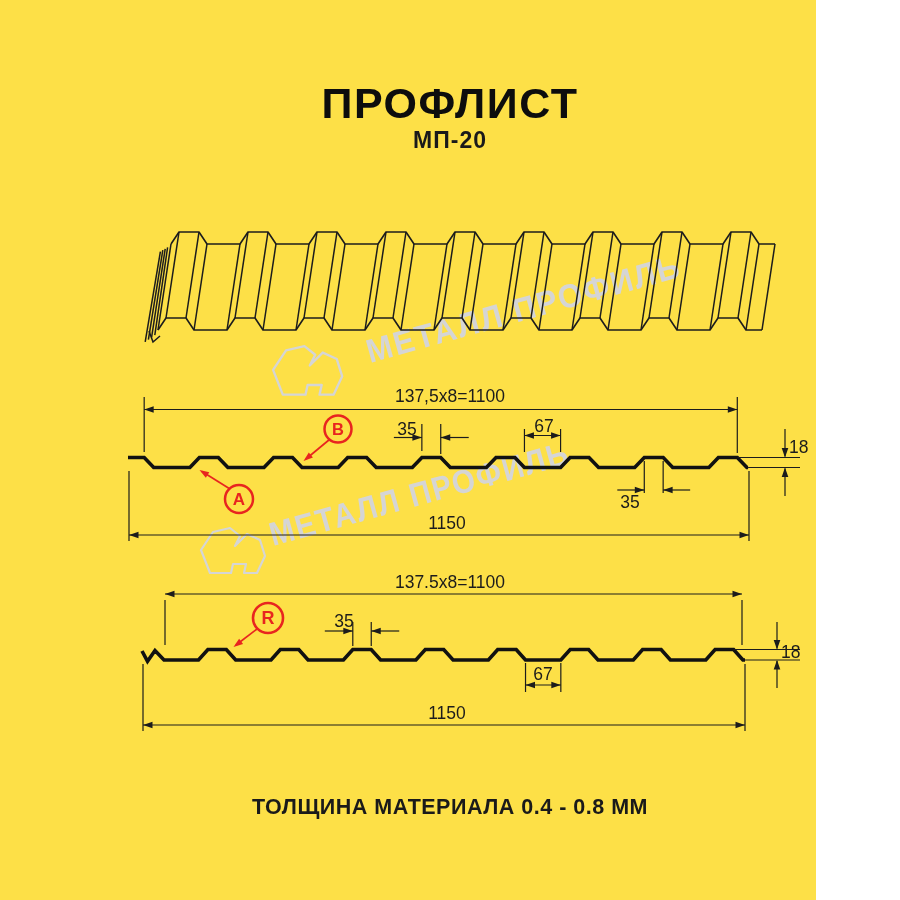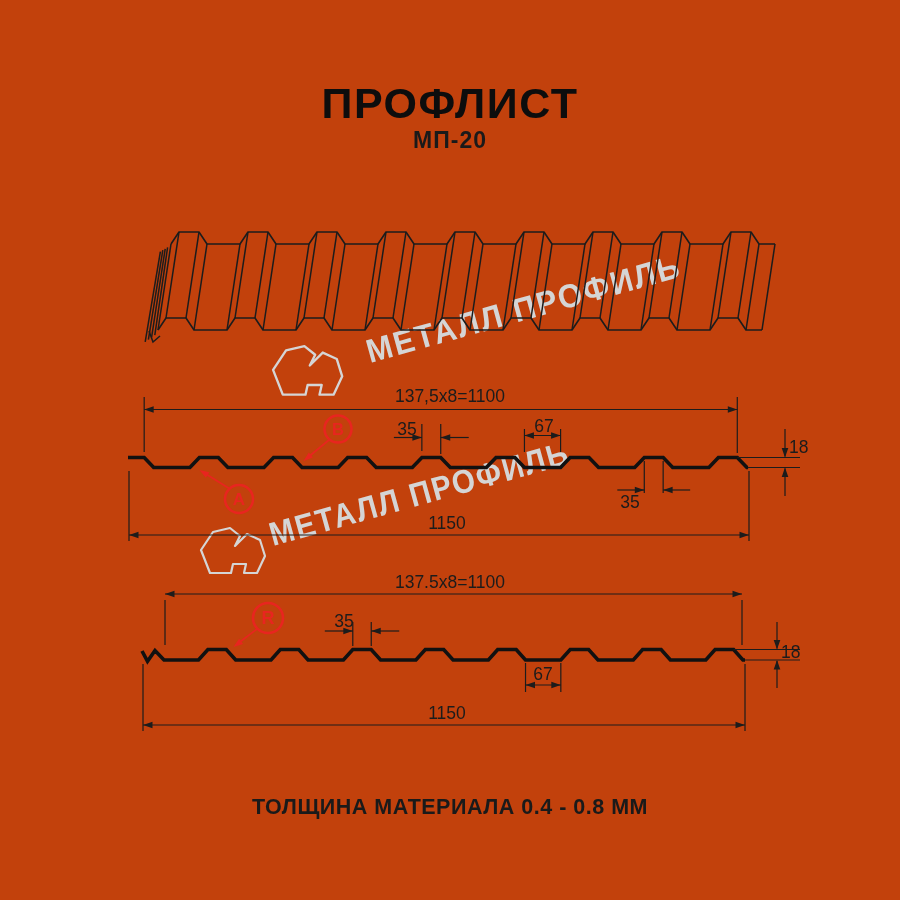--- a/index.html
+++ b/index.html
@@ -1,16 +1,16 @@
 <!DOCTYPE html>
 <html><head>
 <meta charset="utf-8">
 <style>
   html,body{margin:0;padding:0;background:#fff;}
-  #stage{position:relative;width:900px;height:900px;background:#c2410c;overflow:hidden;
+  #stage{position:relative;width:816px;height:900px;background:#fde047;overflow:hidden;
          font-family:"Liberation Sans","DejaVu Sans",sans-serif;}
   svg text{font-family:"Liberation Sans","DejaVu Sans",sans-serif;}
   .title-t{font-size:43px;font-weight:900;letter-spacing:1.5px;}
   .sub-t{font-size:23px;font-weight:600;letter-spacing:1px;}
   .foot-t{font-size:21.5px;font-weight:600;letter-spacing:.5px;}
   .dim-t{font-size:17.5px;font-weight:400;}
   .wm-t{font-size:33px;font-weight:700;letter-spacing:2px;}
   .cl-t{font-weight:700;}
 </style>
 </head>

